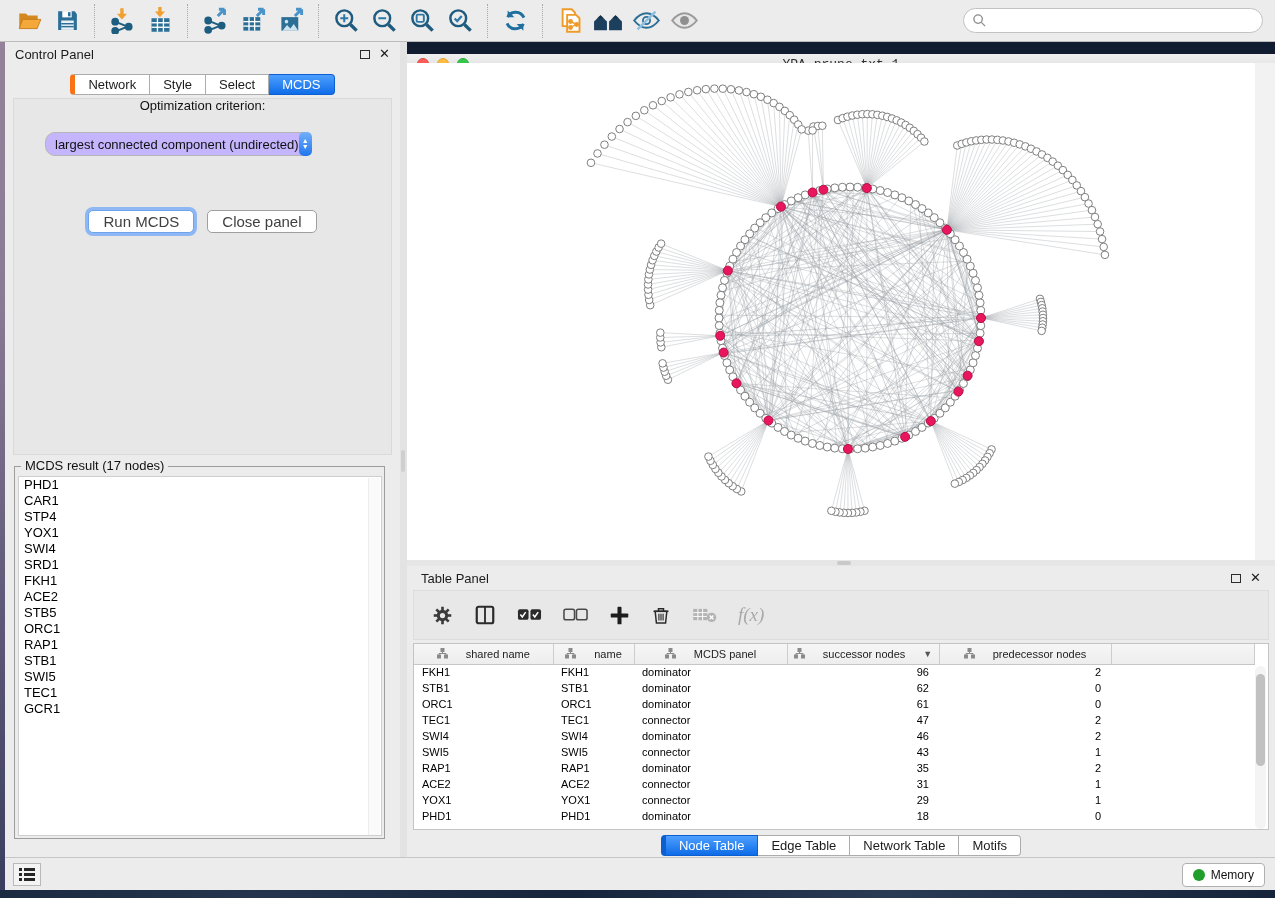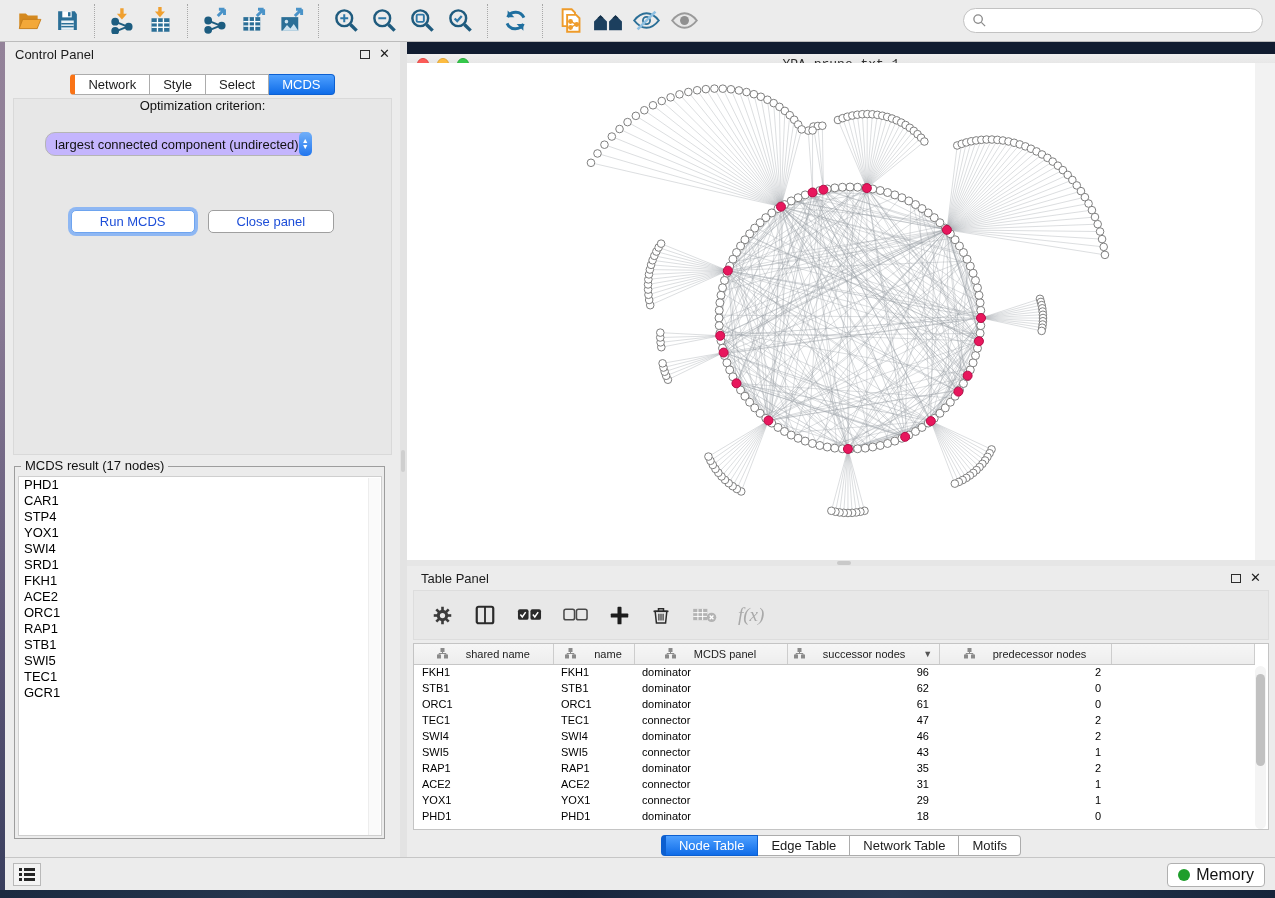--- a/index.html
+++ b/index.html
@@ -42,22 +42,22 @@
     border:1px solid #d9d9d9; }
   #opt-label { position:absolute; left:0; top:56px; width:100%; text-align:center; font-size:13px; color:#111; }
   #criterion { position:absolute; left:40px; top:90px; width:267px; height:24px; background:#c4b5fd;
     border:1px solid #b5b5b5; border-radius:10px; display:flex; align-items:center; }
   #criterion .val { flex:1; font-size:13px; padding-left:9px; color:#111; white-space:nowrap; }
   #criterion .stepper { width:20px; height:24px; margin-right:-1px; border-radius:5px;
     background:linear-gradient(180deg,#72b0f9,#2176ee); display:flex; flex-direction:column;
     align-items:center; justify-content:center; color:#fff; }
   #criterion .stepper span { font-size:7px; line-height:6px; }
   .cp-buttons { position:absolute; left:0; top:168px; width:100%; display:flex; justify-content:center; gap:13px; }
-  .mac-btn { height:23px; background:#fff; border:1px solid #9f9f9f; border-radius:5px; font-size:13px;
-    color:#1d4ed8; padding:0 28px; display:flex; align-items:center; }
+  .mac-btn { height:23px; background:#fff; border:1px solid #9f9f9f; border-radius:5px; font-size:15px;
+    color:#404040; padding:0 14px; display:flex; align-items:center; }
   .mac-btn.focused { box-shadow:0 0 0 3px rgba(104,163,248,.7); border-color:#6ea4ef; }
 
   #mcds-fieldset { position:absolute; left:9px; top:424px; width:371px; height:373px;
     border:1px solid #9d9d9d; }
   #mcds-legend { position:absolute; left:6px; top:-9px; background:#ececec; padding:0 4px;
     font-size:13px; color:#111; }
   #mcds-list { position:absolute; left:3px; top:9px; width:364px; height:360px; background:#fff;
     border:1px solid #cfcfcf; overflow:hidden; }
   #mcds-list .scrolltrack { position:absolute; right:1px; top:1px; width:12px; height:358px; background:#fafafa;
     border-left:1px solid #ededed; }
@@ -105,21 +105,21 @@
   #tp-tabs { position:absolute; left:0; top:269px; width:100%; display:flex; justify-content:center; }
 
   
   #status-bar { position:absolute; left:5px; top:857px; width:1270px; height:33px; background:#ececec;
     border-top:1px solid #c6c6c6; }
   #list-btn { position:absolute; left:8px; top:5px; width:28px; height:23px; background:#f4f4f4;
     border:1px solid #b9b9b9; display:flex; align-items:center; justify-content:center; }
   #memory-btn { position:absolute; right:10px; top:5px; height:24px; background:#fff; border:1px solid #b0b0b0;
     border-radius:4px; display:flex; align-items:center; gap:6px; padding:0 10px; }
   #memory-btn .dot { width:12px; height:12px; border-radius:50%; background:#1f9e2c; }
-  #memory-btn .lbl { font-size:16px; color:#111; }
+  #memory-btn .lbl { font-size:12px; color:#111; }
 </style>
 </head>
 <body>
 
 <div id="screen">
 
   <div id="toolbar">
     <div class="tb-icon">
       <svg width="26" height="26" viewBox="0 0 24 24">
         <path d="M3 5h6l2 2h9v12H3z" fill="#d4891f"></path>
@@ -315,20 +315,21 @@
       <div id="mcds-list">
         <div class="scrolltrack"></div>
       <div class="mcds-item">PHD1</div>
           <div class="mcds-item">CAR1</div>
           <div class="mcds-item">STP4</div>
           <div class="mcds-item">YOX1</div>
           <div class="mcds-item">SWI4</div>
           <div class="mcds-item">SRD1</div>
           <div class="mcds-item">FKH1</div>
           <div class="mcds-item">ACE2</div>
+          <div class="mcds-item">STB5</div>
           <div class="mcds-item">ORC1</div>
           <div class="mcds-item">RAP1</div>
           <div class="mcds-item">STB1</div>
           <div class="mcds-item">SWI5</div>
           <div class="mcds-item">TEC1</div>
           <div class="mcds-item">GCR1</div>
         </div>
     </div>
   </div>
 

